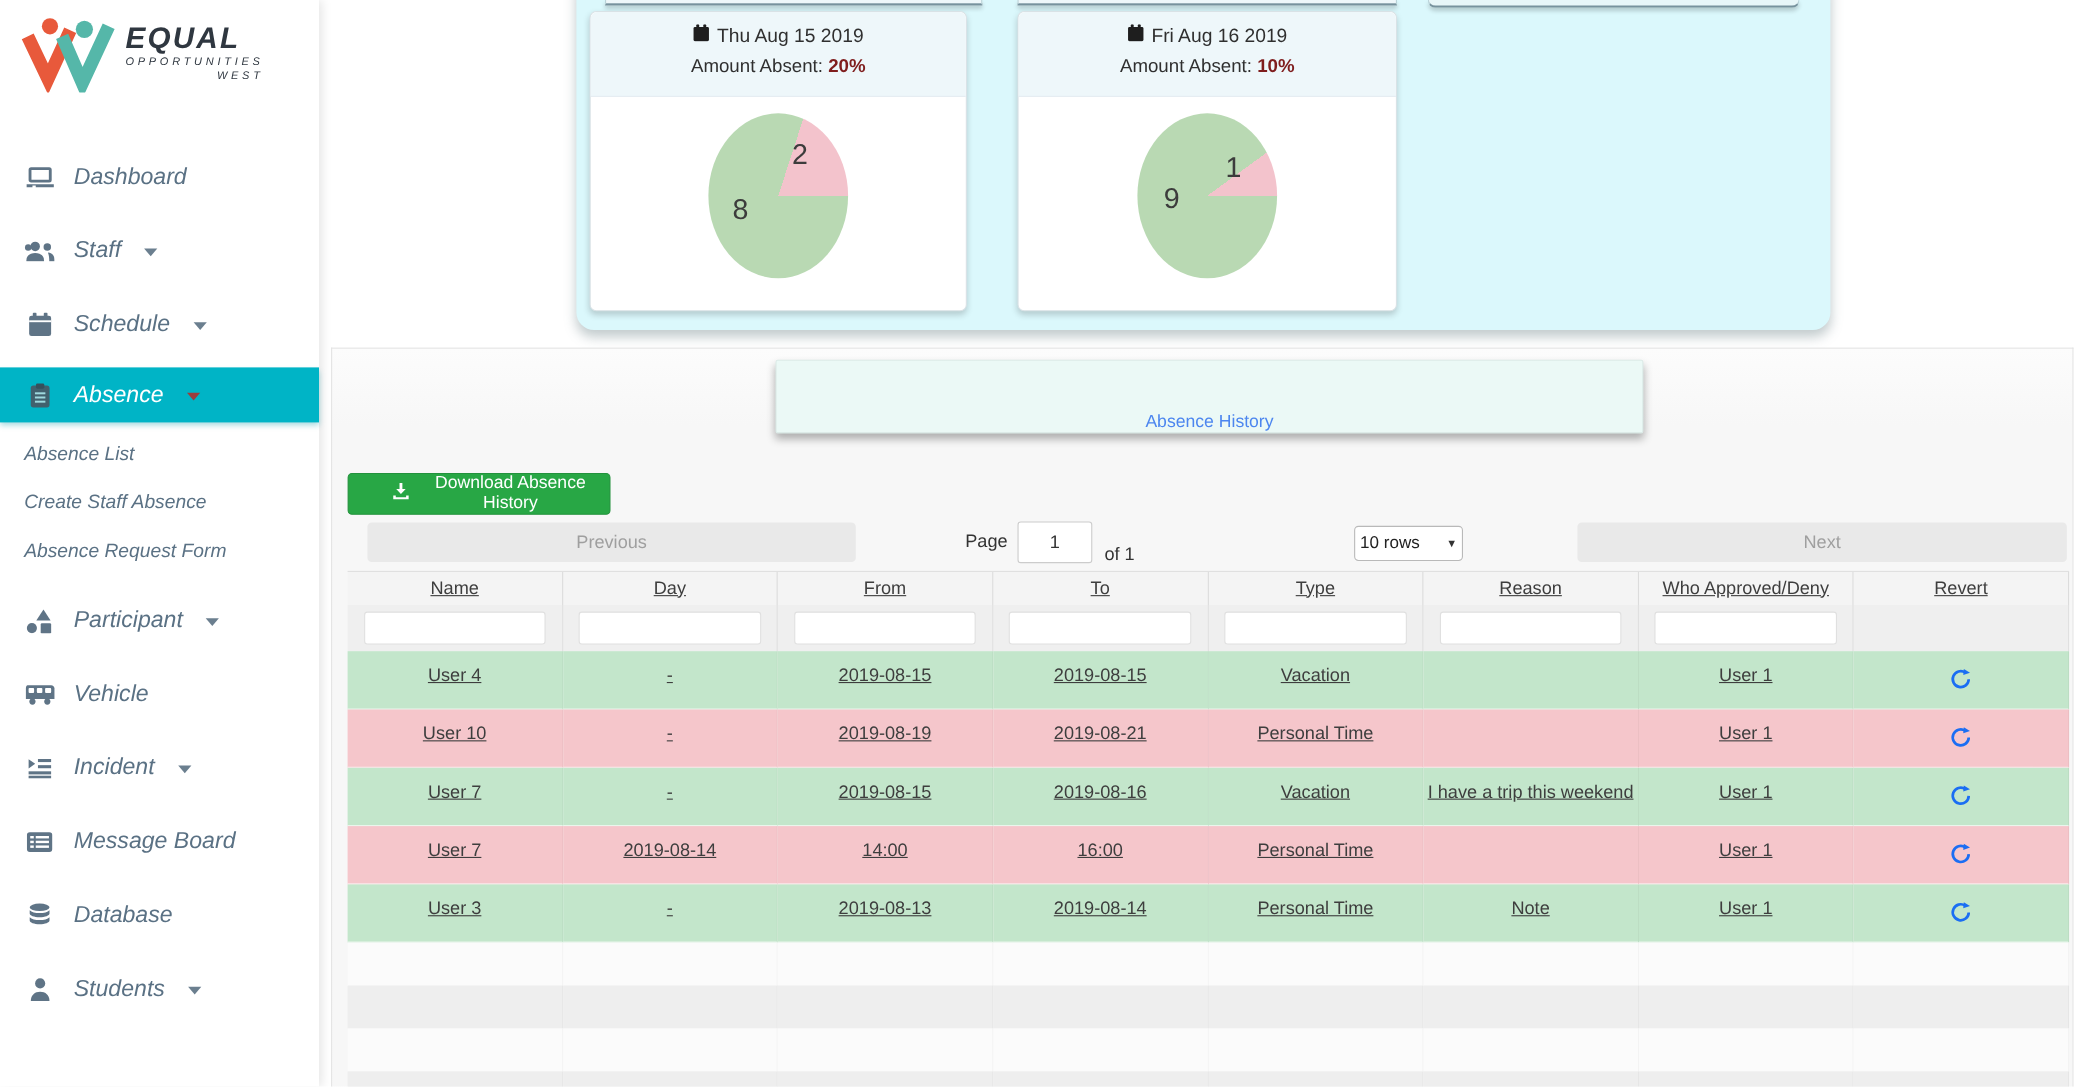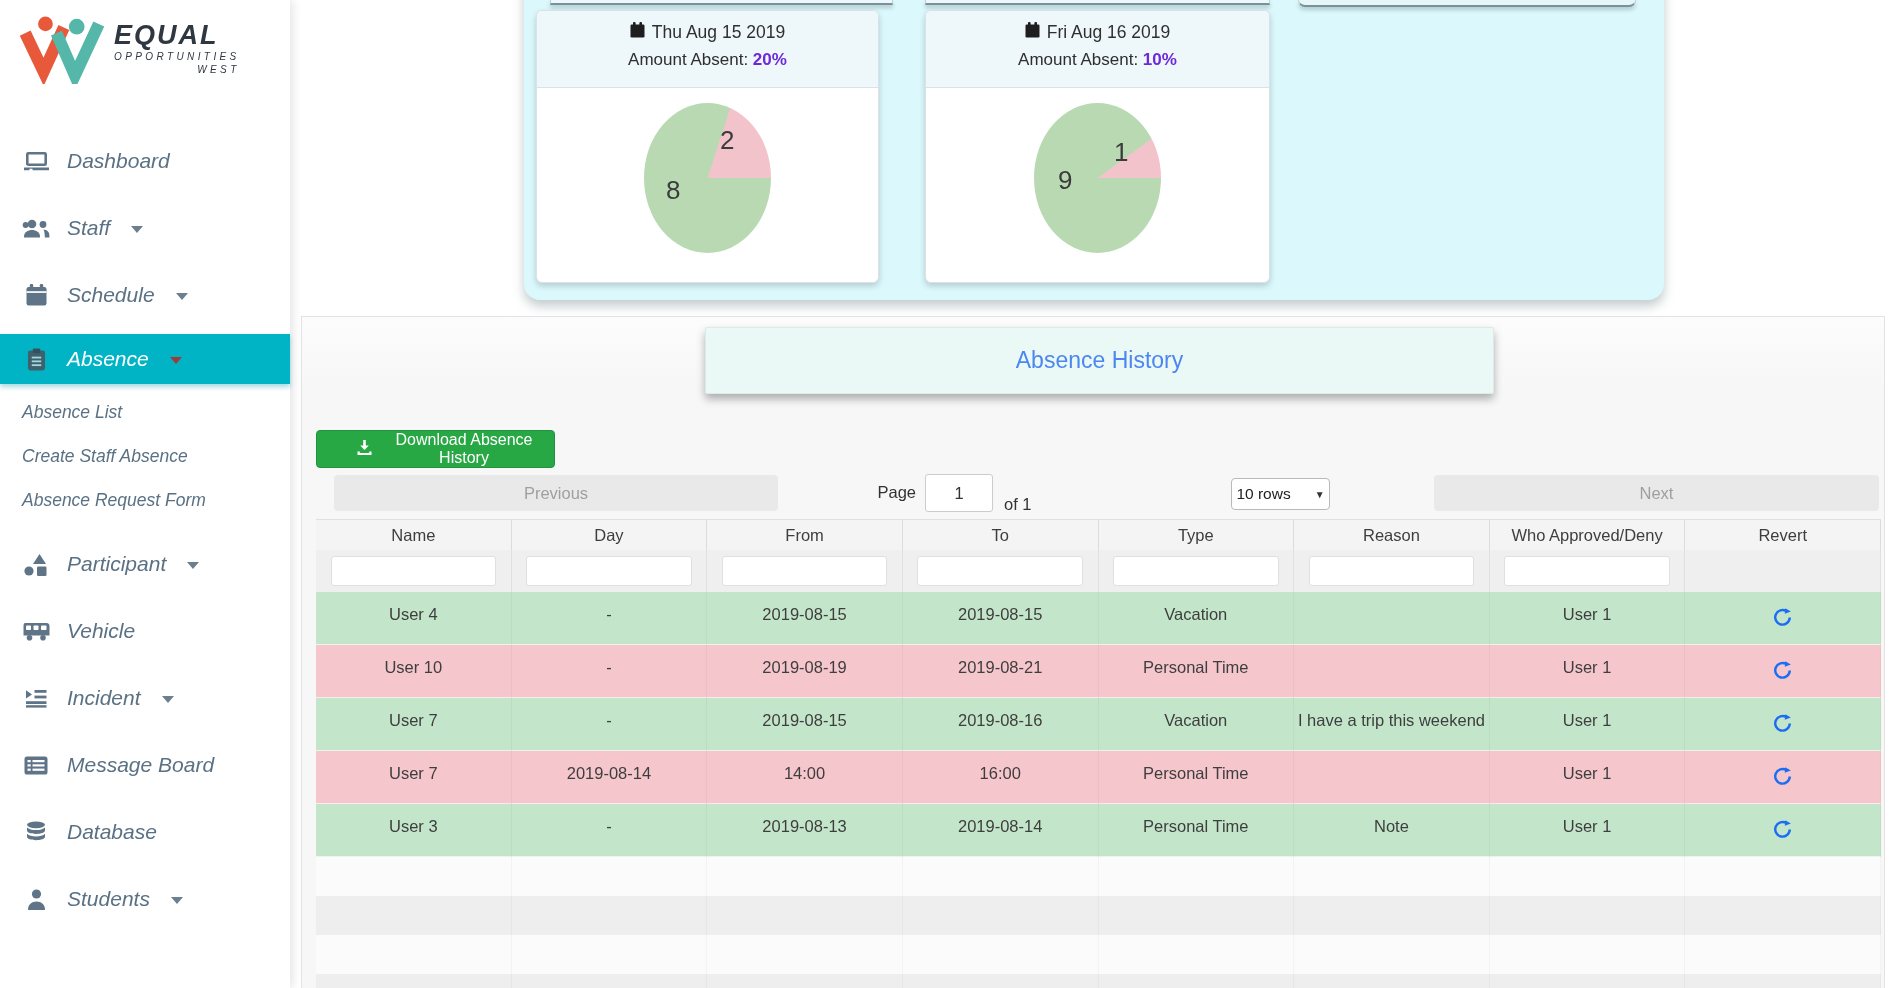--- a/index.html
+++ b/index.html
@@ -33,34 +33,34 @@
   .card-stub{position:absolute;top:0;height:3px;background:#eef7fa;border:1px solid #b9d2d8;
              border-top:none;border-bottom:2px solid #77929d;box-shadow:0 3px 4px rgba(0,0,0,.18);}
   .stub3{height:5px;border-radius:0 0 7px 7px;background:#e7f6f8;}
   .day-card{position:absolute;top:10px;height:271px;background:#fff;border:1px solid #d9e2e6;
             border-radius:6px;box-shadow:0 3px 6px rgba(0,0,0,.18);}
   .card-head{height:76px;background:#eef7fa;border-bottom:1px solid #d7e3ea;border-radius:6px 6px 0 0;
              text-align:center;color:#2f2f2f;}
   .card-head .line1{padding-top:11px;font-size:17.5px;display:flex;justify-content:center;
                     align-items:center;gap:7px;}
   .card-head .line2{margin-top:7px;font-size:17px;}
-  .abs-val{color:#6d28d9;font-weight:bold;}
+  .abs-val{color:#7f1d1d;font-weight:bold;}
   .pie-wrap{position:relative;width:127px;height:150px;margin:15px auto 0 auto;}
   .pie{width:127px;height:150px;border-radius:50%;}
   .pie-a{background:conic-gradient(from 90deg,#b9d9b3 0 288deg,#f3c3cc 288deg 360deg);}
   .pie-b{background:conic-gradient(from 90deg,#b9d9b3 0 324deg,#f3c3cc 324deg 360deg);}
   .pie-lab{position:absolute;font-size:26px;color:#3c3c3c;}
 
   
   .panel{position:absolute;left:301px;top:316px;width:1582px;height:672px;
          border:1px solid #e3e3e3;border-bottom:none;
          background:linear-gradient(#fcfcfc,#f7f7f7 70px,#f7f7f7);}
   .ah-box{position:absolute;left:705px;top:327px;width:787px;height:65px;background:#ebf9f6;
           border:1px solid #dcebe8;border-radius:2px;box-shadow:0 5px 8px rgba(0,0,0,.30);
-          display:flex;align-items:center;justify-content:center;font-size:23px;color:#4c86ef;z-index:3;}
+          display:flex;align-items:flex-end;justify-content:center;font-size:16px;color:#4c86ef;z-index:3;}
   .dl-btn{position:absolute;left:316px;top:430px;width:239px;height:38px;background:#28a745;
           border:1px solid #23923d;border-radius:4px;color:#fff;font-size:16px;display:flex;
           align-items:center;justify-content:center;gap:8px;cursor:pointer;z-index:3;padding-left:40px;}
 
   
   .pgbar{position:absolute;left:316px;top:474px;width:1565px;height:40px;z-index:3;font-size:16.5px;color:#333;}
   .pg-btn{position:absolute;top:1px;height:36px;background:#e9e9e9;border-radius:4px;color:#9f9f9f;
           display:flex;align-items:center;justify-content:center;cursor:default;}
   .pg-prev{left:18px;width:444px;}
   .pg-next{left:1118px;width:445px;}
@@ -68,21 +68,21 @@
   .page-input{position:absolute;left:609px;top:0;width:62px;height:34px;border:1px solid #ccc;
               border-radius:3px;text-align:center;font-size:16.5px;font-family:inherit;color:#333;}
   .pg-of{position:absolute;left:688px;top:21px;}
   .rows-select{position:absolute;left:915px;top:4px;width:97px;height:30px;background:#fff;
                border:1px solid #b9b9b9;border-radius:4px;display:flex;align-items:center;
                justify-content:center;gap:24px;font-size:15.5px;color:#222;cursor:pointer;}
   .sel-caret{font-size:10px;color:#333;}
 
   
   .htable{position:absolute;left:316px;top:519px;width:1565px;z-index:3;font-size:16.5px;color:#3e3e3e;}
-  .hrow{display:grid;grid-template-columns:repeat(8,1fr);}
+  .hrow{display:grid;grid-template-columns:repeat(8,1fr);text-decoration:underline;}
   .hhead{border-top:1px solid #e0e0e0;background:#f4f4f4;}
   .hhead .cell{height:30px;display:flex;align-items:center;justify-content:center;
                border-right:1px solid #dcdcdc;}
   .hfilter{background:#efefef;}
   .hfilter .cell{height:42px;display:flex;align-items:center;justify-content:center;
                  border-right:1px solid #e0e0e0;}
   .filter-input{width:82%;height:26px;border:1px solid #e0e0e0;border-radius:3px;background:#fff;
                 font-family:inherit;}
   .trow .cell{height:53px;display:flex;justify-content:center;align-items:flex-start;
               padding-top:13px;box-sizing:border-box;border-right:1px solid rgba(0,0,0,.035);

